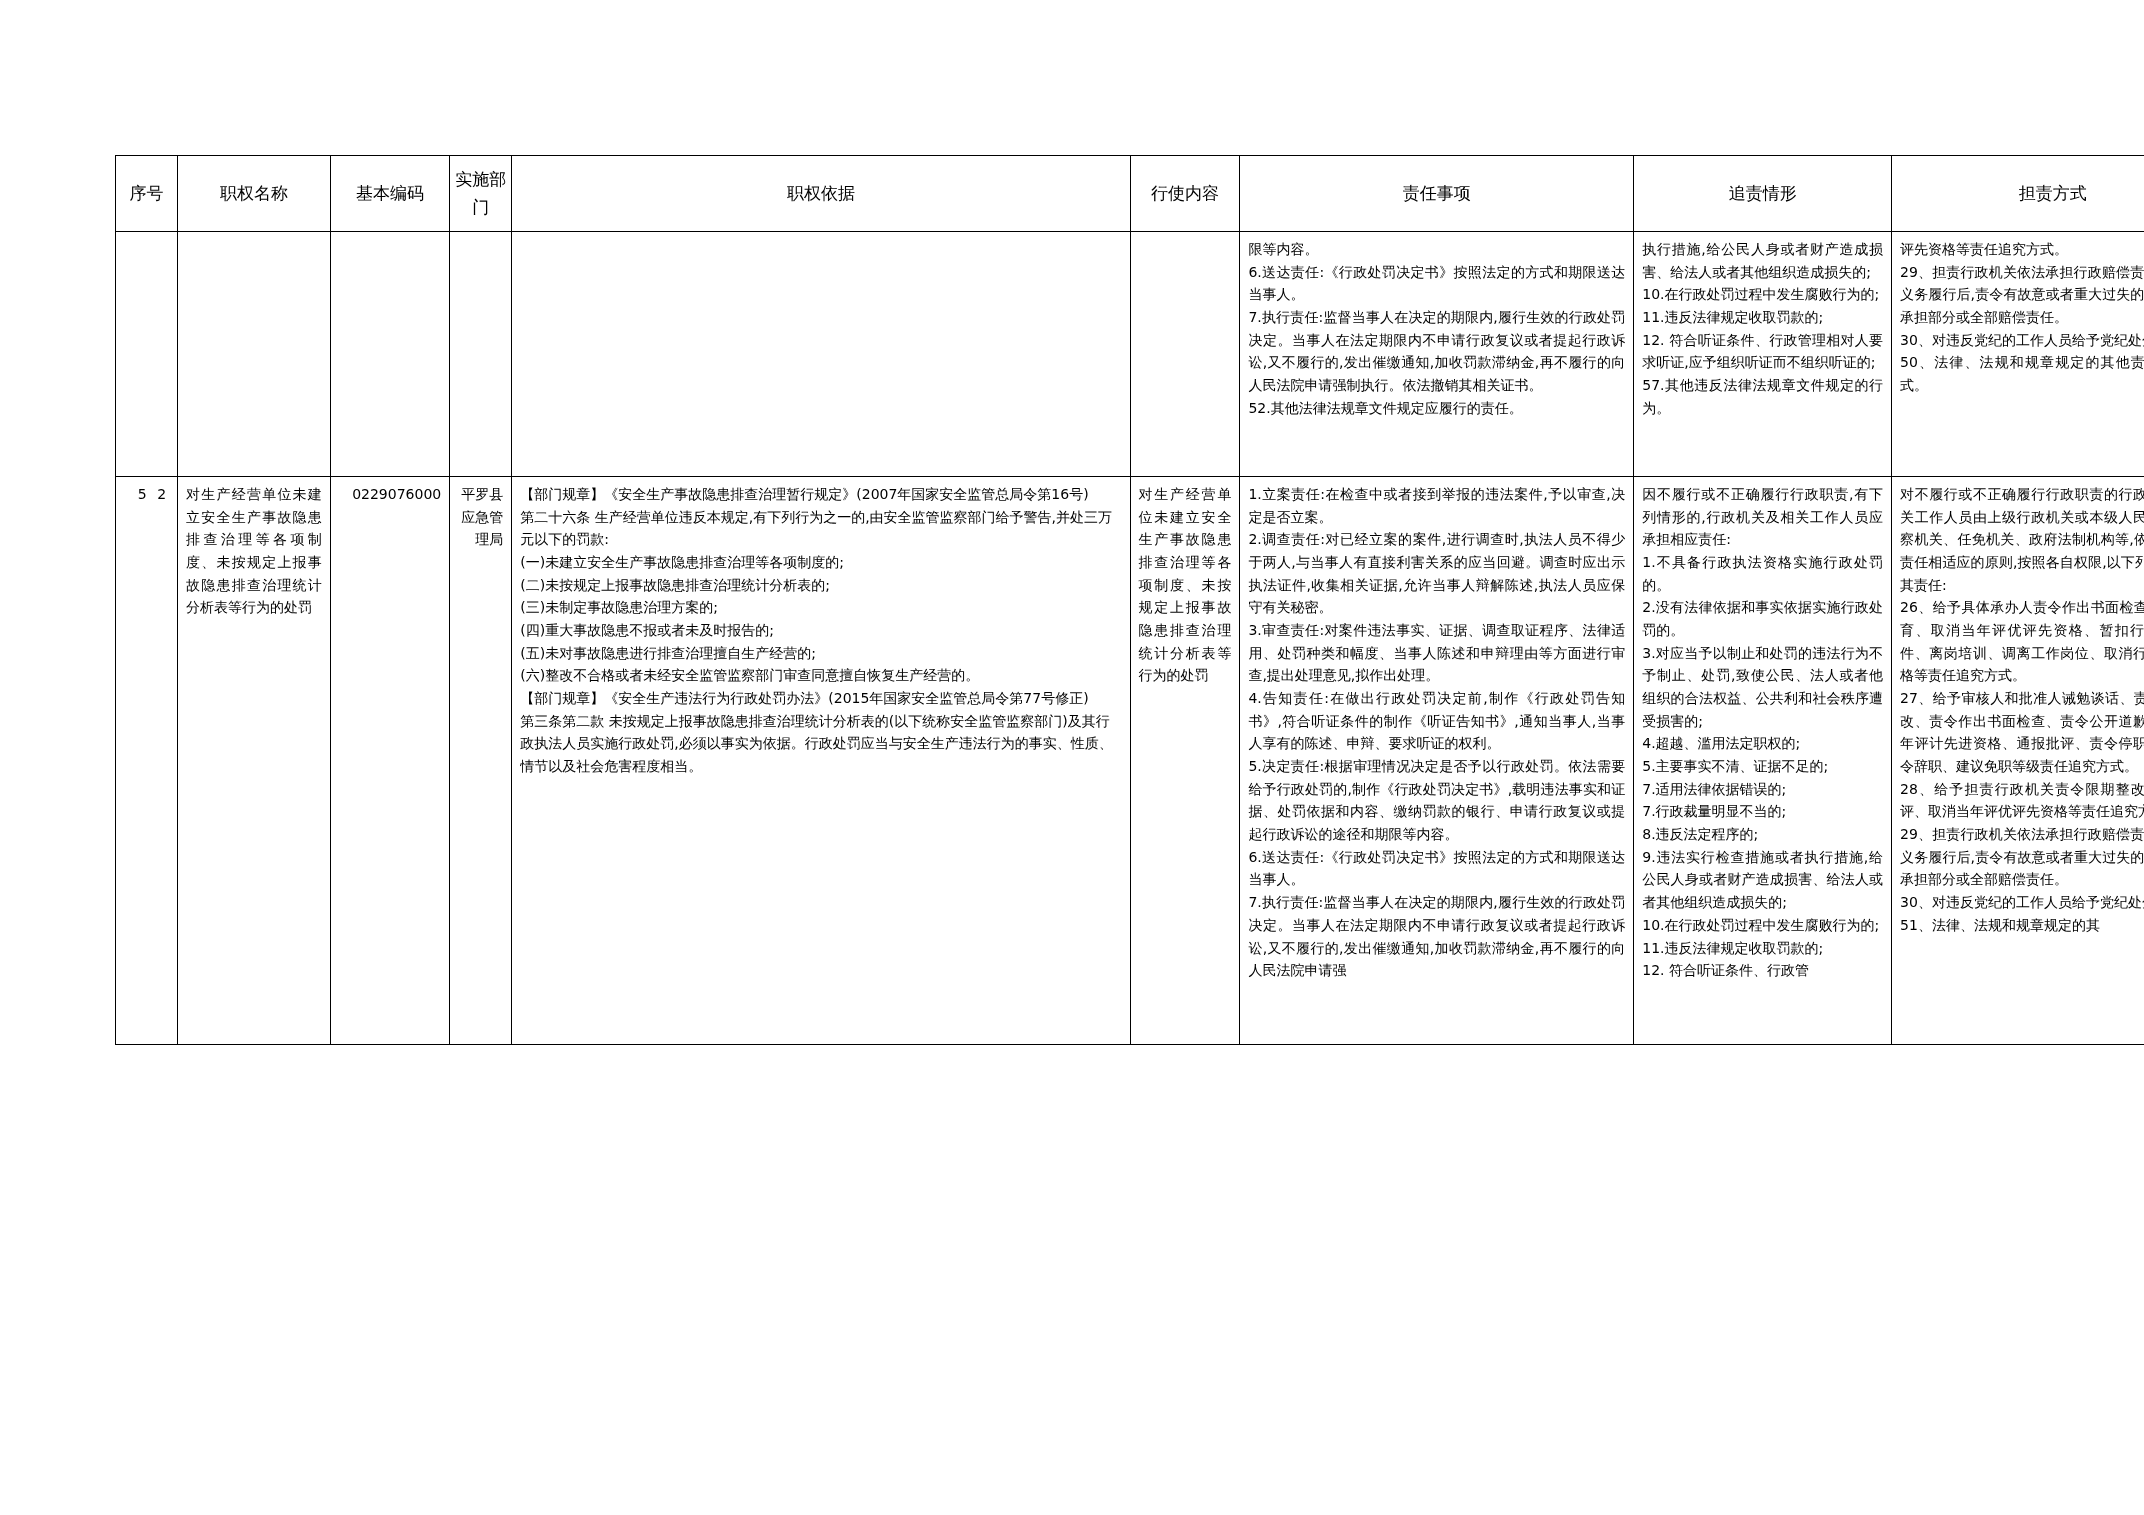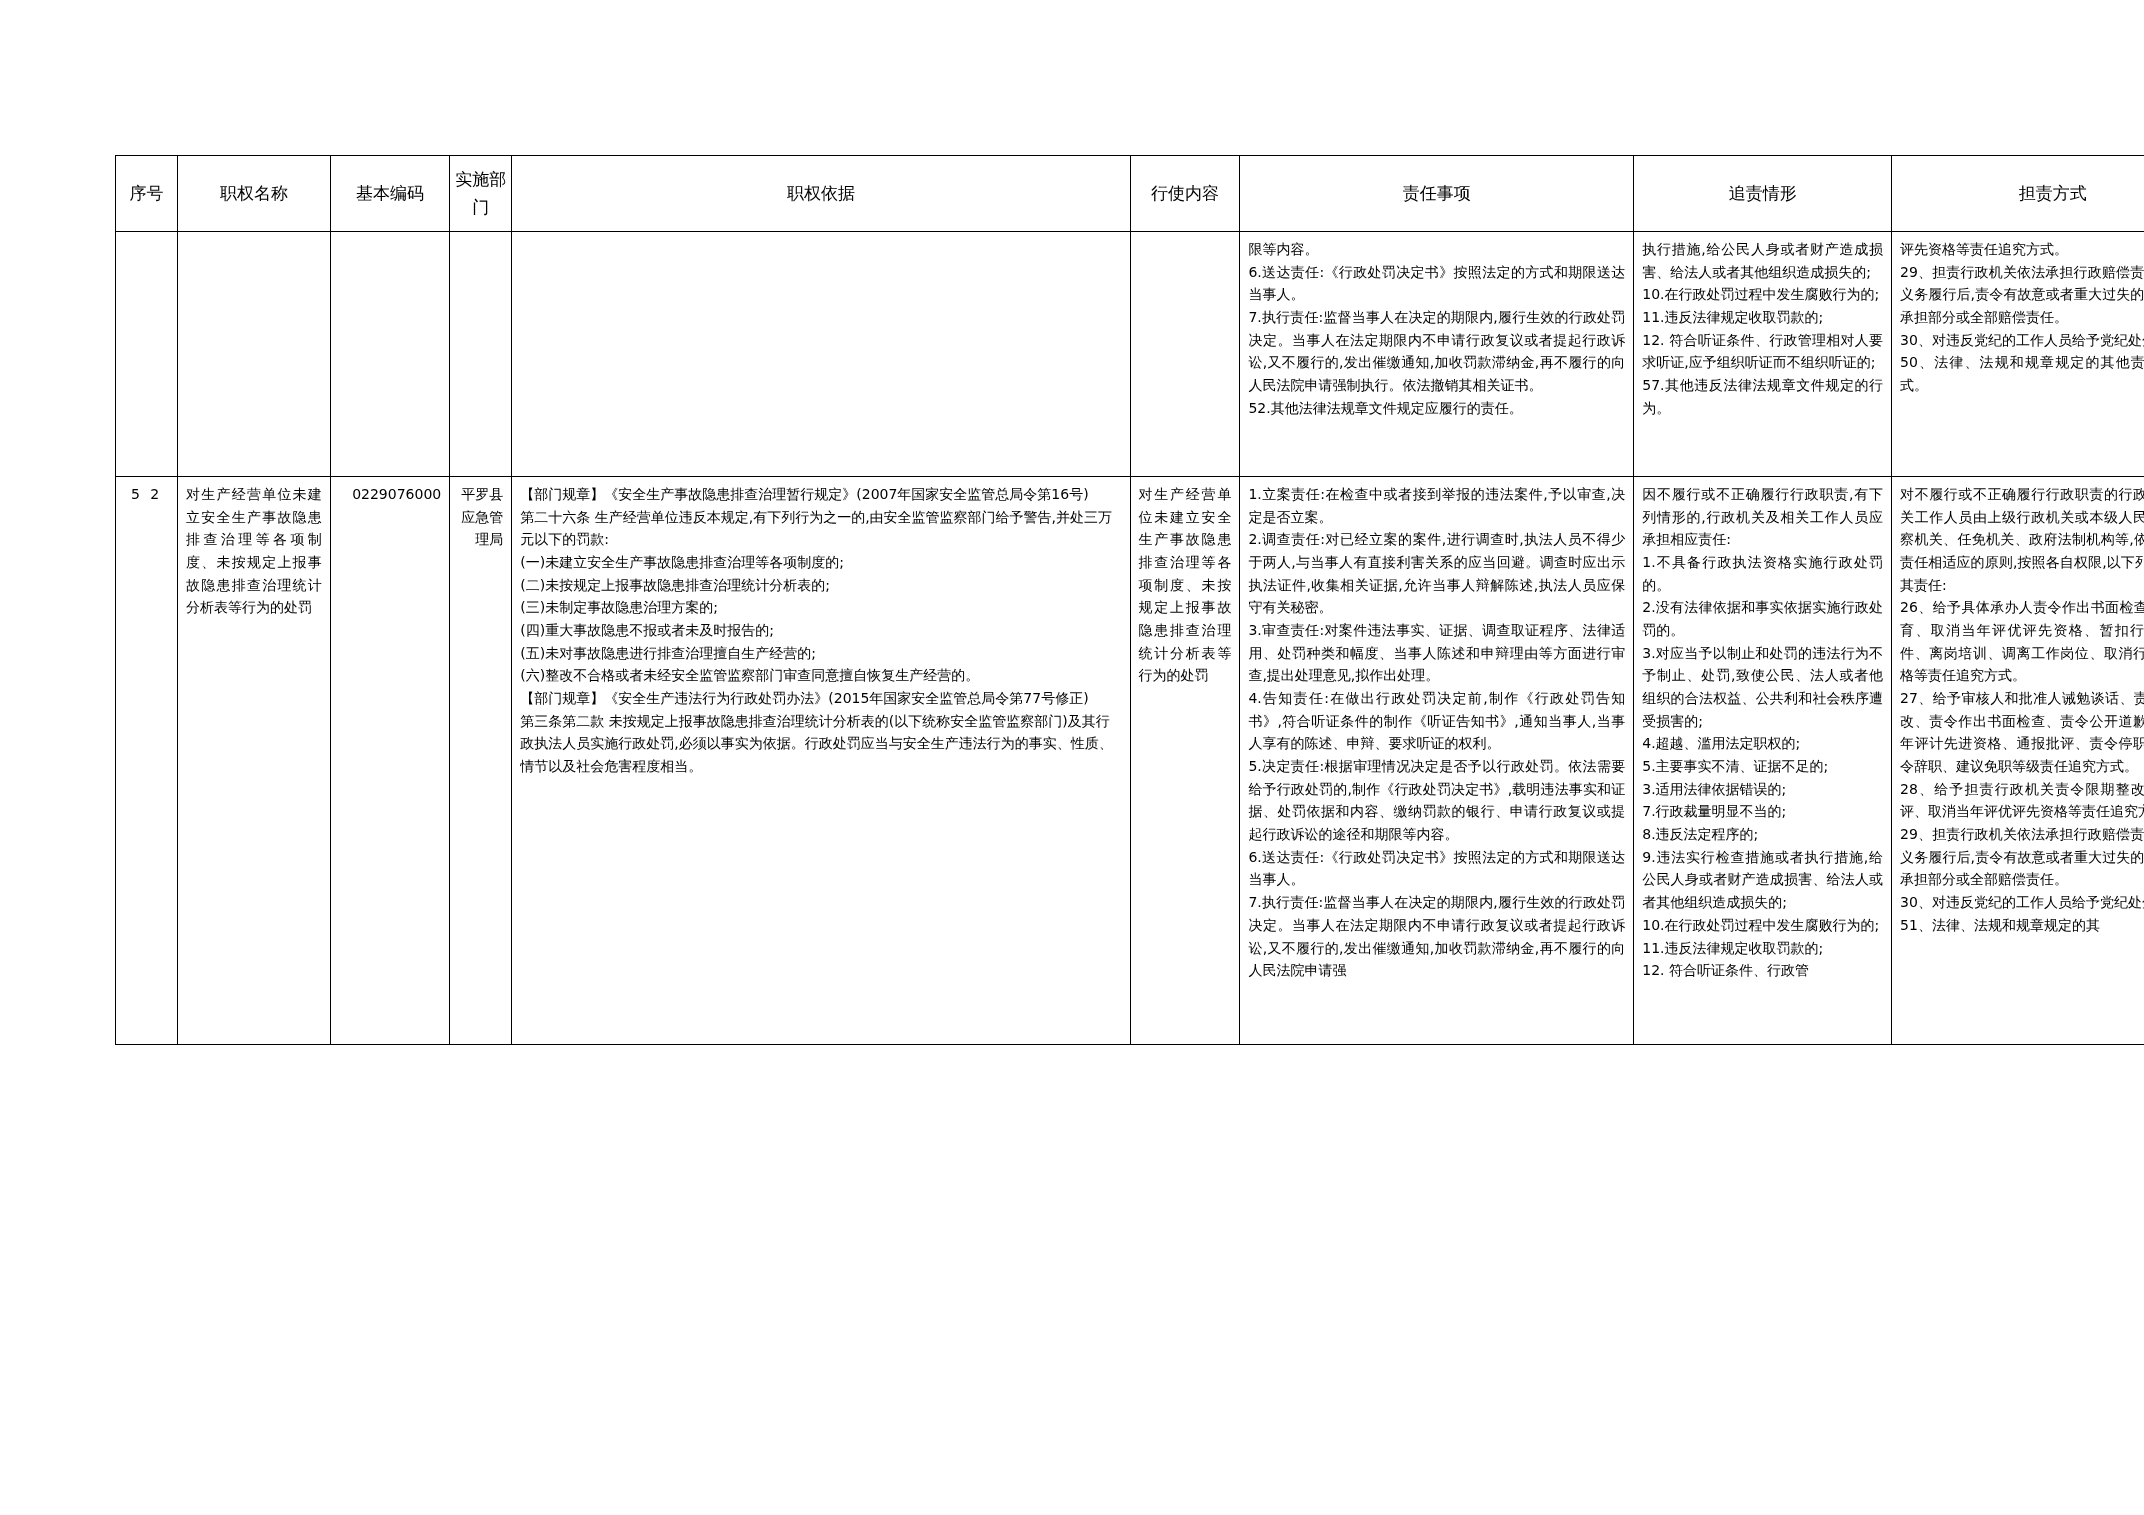--- a/index.html
+++ b/index.html
@@ -57,21 +57,21 @@
     text-orientation: upright;
     letter-spacing: 2px;
     display: inline-block;
     line-height: 1.15;
   }
   .narrow-text {
     text-align: justify;
     text-justify: inter-ideograph;
   }
   .seq-cell {
-    text-align: center;
+    text-align: right;
     vertical-align: middle;
     font-size: 16px;
     letter-spacing: 3px;
   }
   .name-cell {
     vertical-align: middle;
     text-align: justify;
     text-justify: inter-ideograph;
     line-height: 1.75;
   }
@@ -216,21 +216,21 @@
             <p class="ln">6.送达责任:《行政处罚决定书》按照法定的方式和期限送达当事人。</p>
             <p class="ln">7.执行责任:监督当事人在决定的期限内,履行生效的行政处罚决定。当事人在法定期限内不申请行政复议或者提起行政诉讼,又不履行的,发出催缴通知,加收罚款滞纳金,再不履行的向人民法院申请强</p>
           </td>
         <td class="narrow-text">
             <p class="ln">因不履行或不正确履行行政职责,有下列情形的,行政机关及相关工作人员应承担相应责任:</p>
             <p class="ln">1.不具备行政执法资格实施行政处罚的。</p>
             <p class="ln">2.没有法律依据和事实依据实施行政处罚的。</p>
             <p class="ln">3.对应当予以制止和处罚的违法行为不予制止、处罚,致使公民、法人或者他组织的合法权益、公共利和社会秩序遭受损害的;</p>
             <p class="ln">4.超越、滥用法定职权的;</p>
             <p class="ln">5.主要事实不清、证据不足的;</p>
-            <p class="ln">3.适用法律依据错误的;</p>
+            <p class="ln">7.适用法律依据错误的;</p>
             <p class="ln">7.行政裁量明显不当的;</p>
             <p class="ln">8.违反法定程序的;</p>
             <p class="ln">9.违法实行检查措施或者执行措施,给公民人身或者财产造成损害、给法人或者其他组织造成损失的;</p>
             <p class="ln">10.在行政处罚过程中发生腐败行为的;</p>
             <p class="ln">11.违反法律规定收取罚款的;</p>
             <p class="ln">12. 符合听证条件、行政管</p>
           </td>
         <td class="narrow-text">
             <p class="ln">对不履行或不正确履行行政职责的行政机关及相关工作人员由上级行政机关或本级人民政府、监察机关、任免机关、政府法制机构等,依据过错与责任相适应的原则,按照各自权限,以下列方式追究其责任:</p>
             <p class="ln">26、给予具体承办人责令作出书面检查、批评教育、取消当年评优评先资格、暂扣行政执法证件、离岗培训、调离工作岗位、取消行政执法资格等责任追究方式。</p>

